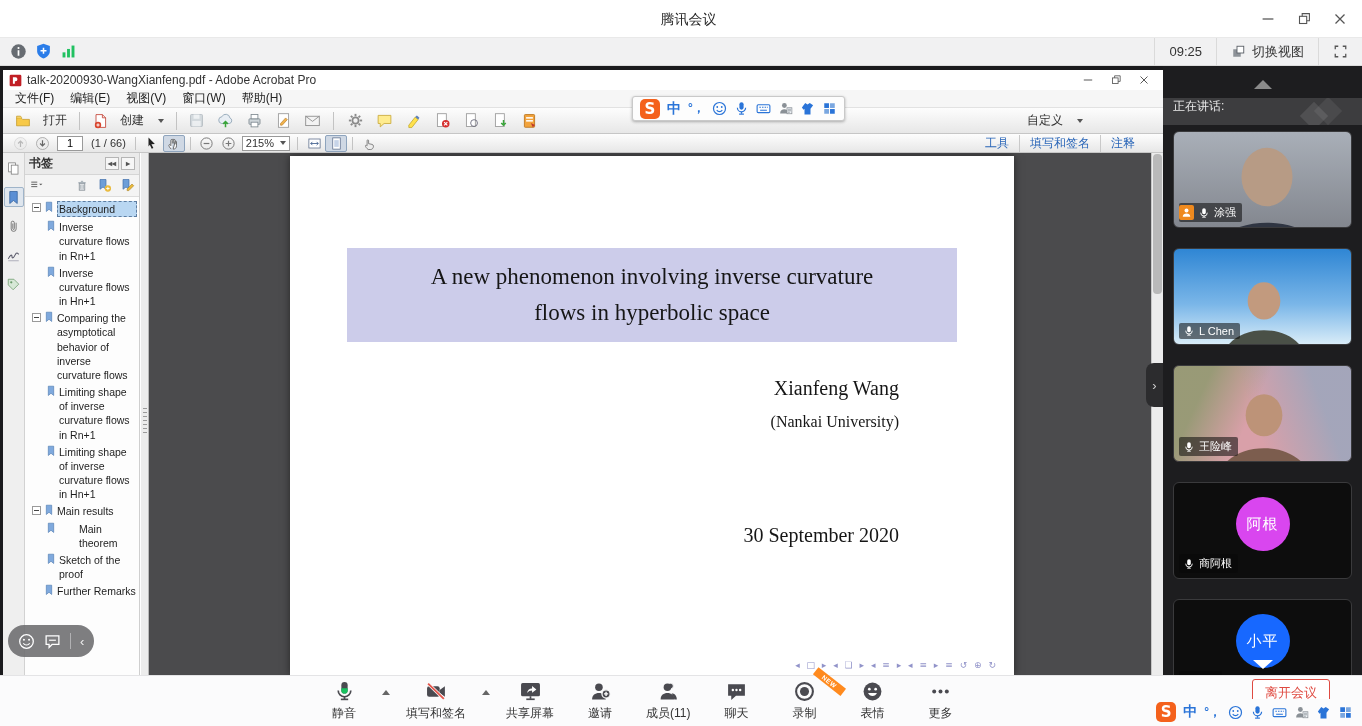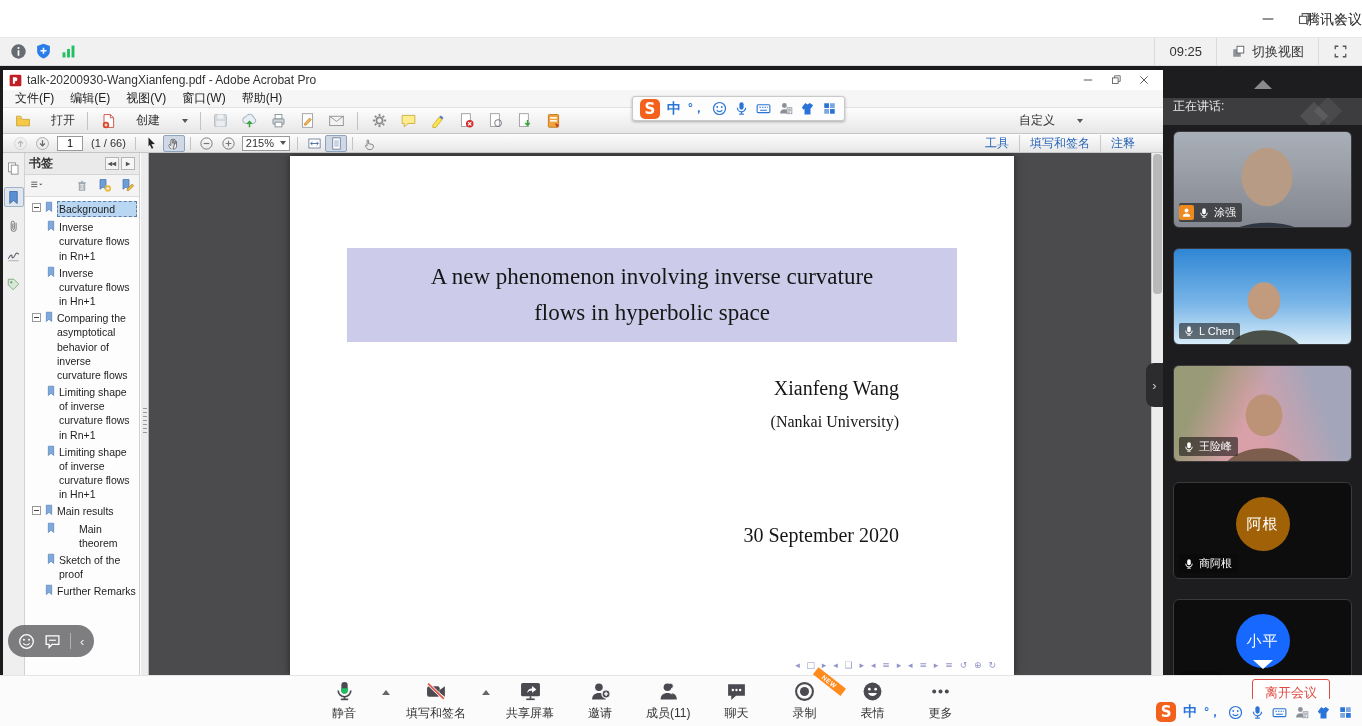--- a/index.html
+++ b/index.html
@@ -1,37 +1,37 @@
 <!DOCTYPE html>
 <html><head>
 <meta charset="utf-8">
 <style>
   *{margin:0;padding:0;box-sizing:border-box}
   html,body{width:1362px;height:726px;overflow:hidden;background:#1b1b1d;font-family:"Liberation Sans",sans-serif;-webkit-font-smoothing:antialiased}
   #app{position:relative;width:1362px;height:726px}
   svg{display:block}
   
   #titlebar{position:absolute;left:0;top:0;width:1362px;height:38px;background:#fff;border-bottom:1px solid #e9e9e9}
-  #titlebar .t{position:absolute;left:15px;right:0;top:0;height:38px;text-align:right;line-height:38px;font-size:14px;color:#2a2a2a}
+  #titlebar .t{position:absolute;left:15px;right:0;top:0;height:38px;text-align:center;line-height:38px;font-size:14px;color:#2a2a2a}
   .winctl{position:absolute;right:4px;top:0;height:38px;display:flex;align-items:center}
   .winctl span{width:36px;height:38px;display:flex;align-items:center;justify-content:center;cursor:pointer}
   #statusbar{position:absolute;left:0;top:38px;width:1362px;height:28px;background:#f1f1f2;border-bottom:1px solid #dcdcdc;display:flex;align-items:center}
   #statusbar .lft{display:flex;align-items:center;gap:8px;padding-left:10px}
   #statusbar .rgt{margin-left:auto;display:flex;align-items:center;height:28px}
   #statusbar .seg{display:flex;align-items:center;height:28px;padding:0 14px;border-left:1px solid #dadada;font-size:13px;color:#333;gap:6px}
   #meetingbg{position:absolute;left:0;top:66px;width:1362px;height:609px;background:#1b1b1d}
   
   #acrobat{position:absolute;left:3px;top:70px;width:1160px;height:605px;background:#fff;display:flex;flex-direction:column}
   #atitle{height:20px;background:#fff;display:flex;align-items:center;padding:0 6px;gap:5px;font-size:12px;color:#333}
   #atitle .actl{margin-left:auto;display:flex;gap:14px;padding-right:6px}
   #amenu{height:18px;background:#f6f6f6;border-bottom:1px solid #e2e2e2;display:flex;align-items:center;padding-left:4px}
   #amenu .mitem{font-size:12px;color:#222;padding:0 8px;cursor:default}
   .tbgrad{background:linear-gradient(180deg,#fdfdfd,#e7e7e7);border-bottom:1px solid #c6c6c6}
   #atoolbar{height:26px;display:flex;align-items:center;padding:0 6px;gap:1px}
-  .tbtn{display:flex;align-items:center;gap:20px;padding:2px 6px;font-size:12px;color:#333;border-radius:2px;cursor:pointer}
+  .tbtn{display:flex;align-items:center;gap:12px;padding:2px 6px;font-size:12px;color:#333;border-radius:2px;cursor:pointer}
   .tsep{width:1px;height:18px;background:#c3c3c3;margin:0 5px}
   .ibtn{width:26px;height:22px;display:flex;align-items:center;justify-content:center;cursor:pointer}
   .carett{width:0;height:0;border-left:3.5px solid transparent;border-right:3.5px solid transparent;border-top:4px solid #555;margin-left:2px}
   #tb-right{margin-left:auto;display:flex;align-items:center;padding-right:68px}
   #atoolbar2{height:19px;display:flex;align-items:center;padding:0 6px;font-size:11px;color:#333}
   #pagebox{width:26px;height:15px;border:1px solid #9a9a9a;background:#fff;font-size:11px;text-align:center;margin:0 4px;font-family:"Liberation Sans",sans-serif}
   #zoombox{height:15px;border:1px solid #9a9a9a;background:#fff;display:flex;align-items:center;font-size:11px;padding:0 3px;margin:0 2px;gap:4px}
   .ibtn2{width:22px;height:17px;display:flex;align-items:center;justify-content:center;cursor:pointer}
   .ibtn2.active{background:#cfd8e4;border:1px solid #8ea4bd;border-radius:2px}
   #tb2-right{margin-left:auto;display:flex;align-items:center;padding-right:12px}
@@ -669,21 +669,21 @@
                 <rect x="7" y="2" width="6" height="10" rx="3" fill="#fff"></rect>
                 <path d="M4.5 9.5a5.5 5.5 0 0011 0" fill="none" stroke="#fff" stroke-width="1.5"></path>
                 <line x1="10" y1="15" x2="10" y2="16.8" stroke="#fff" stroke-width="1.5"></line>
                 <line x1="7" y1="17" x2="13" y2="17" stroke="#fff" stroke-width="1.5"></line>
               </svg>
             </span>
             <span>王险峰</span>
           </div>
         </div>
         <div class="tile">
-          <div class="avatarc" style="background: #a16207;">阿根</div>
+          <div class="avatarc" style="background: #d946ef;">阿根</div>
           <div class="namechip">
             <span>
               <svg width="12" height="12" viewBox="0 0 20 20">
                 <rect x="7" y="2" width="6" height="10" rx="3" fill="#fff"></rect>
                 <path d="M4.5 9.5a5.5 5.5 0 0011 0" fill="none" stroke="#fff" stroke-width="1.5"></path>
                 <line x1="10" y1="15" x2="10" y2="16.8" stroke="#fff" stroke-width="1.5"></line>
                 <line x1="7" y1="17" x2="13" y2="17" stroke="#fff" stroke-width="1.5"></line>
               </svg>
             </span>
             <span>商阿根</span>

